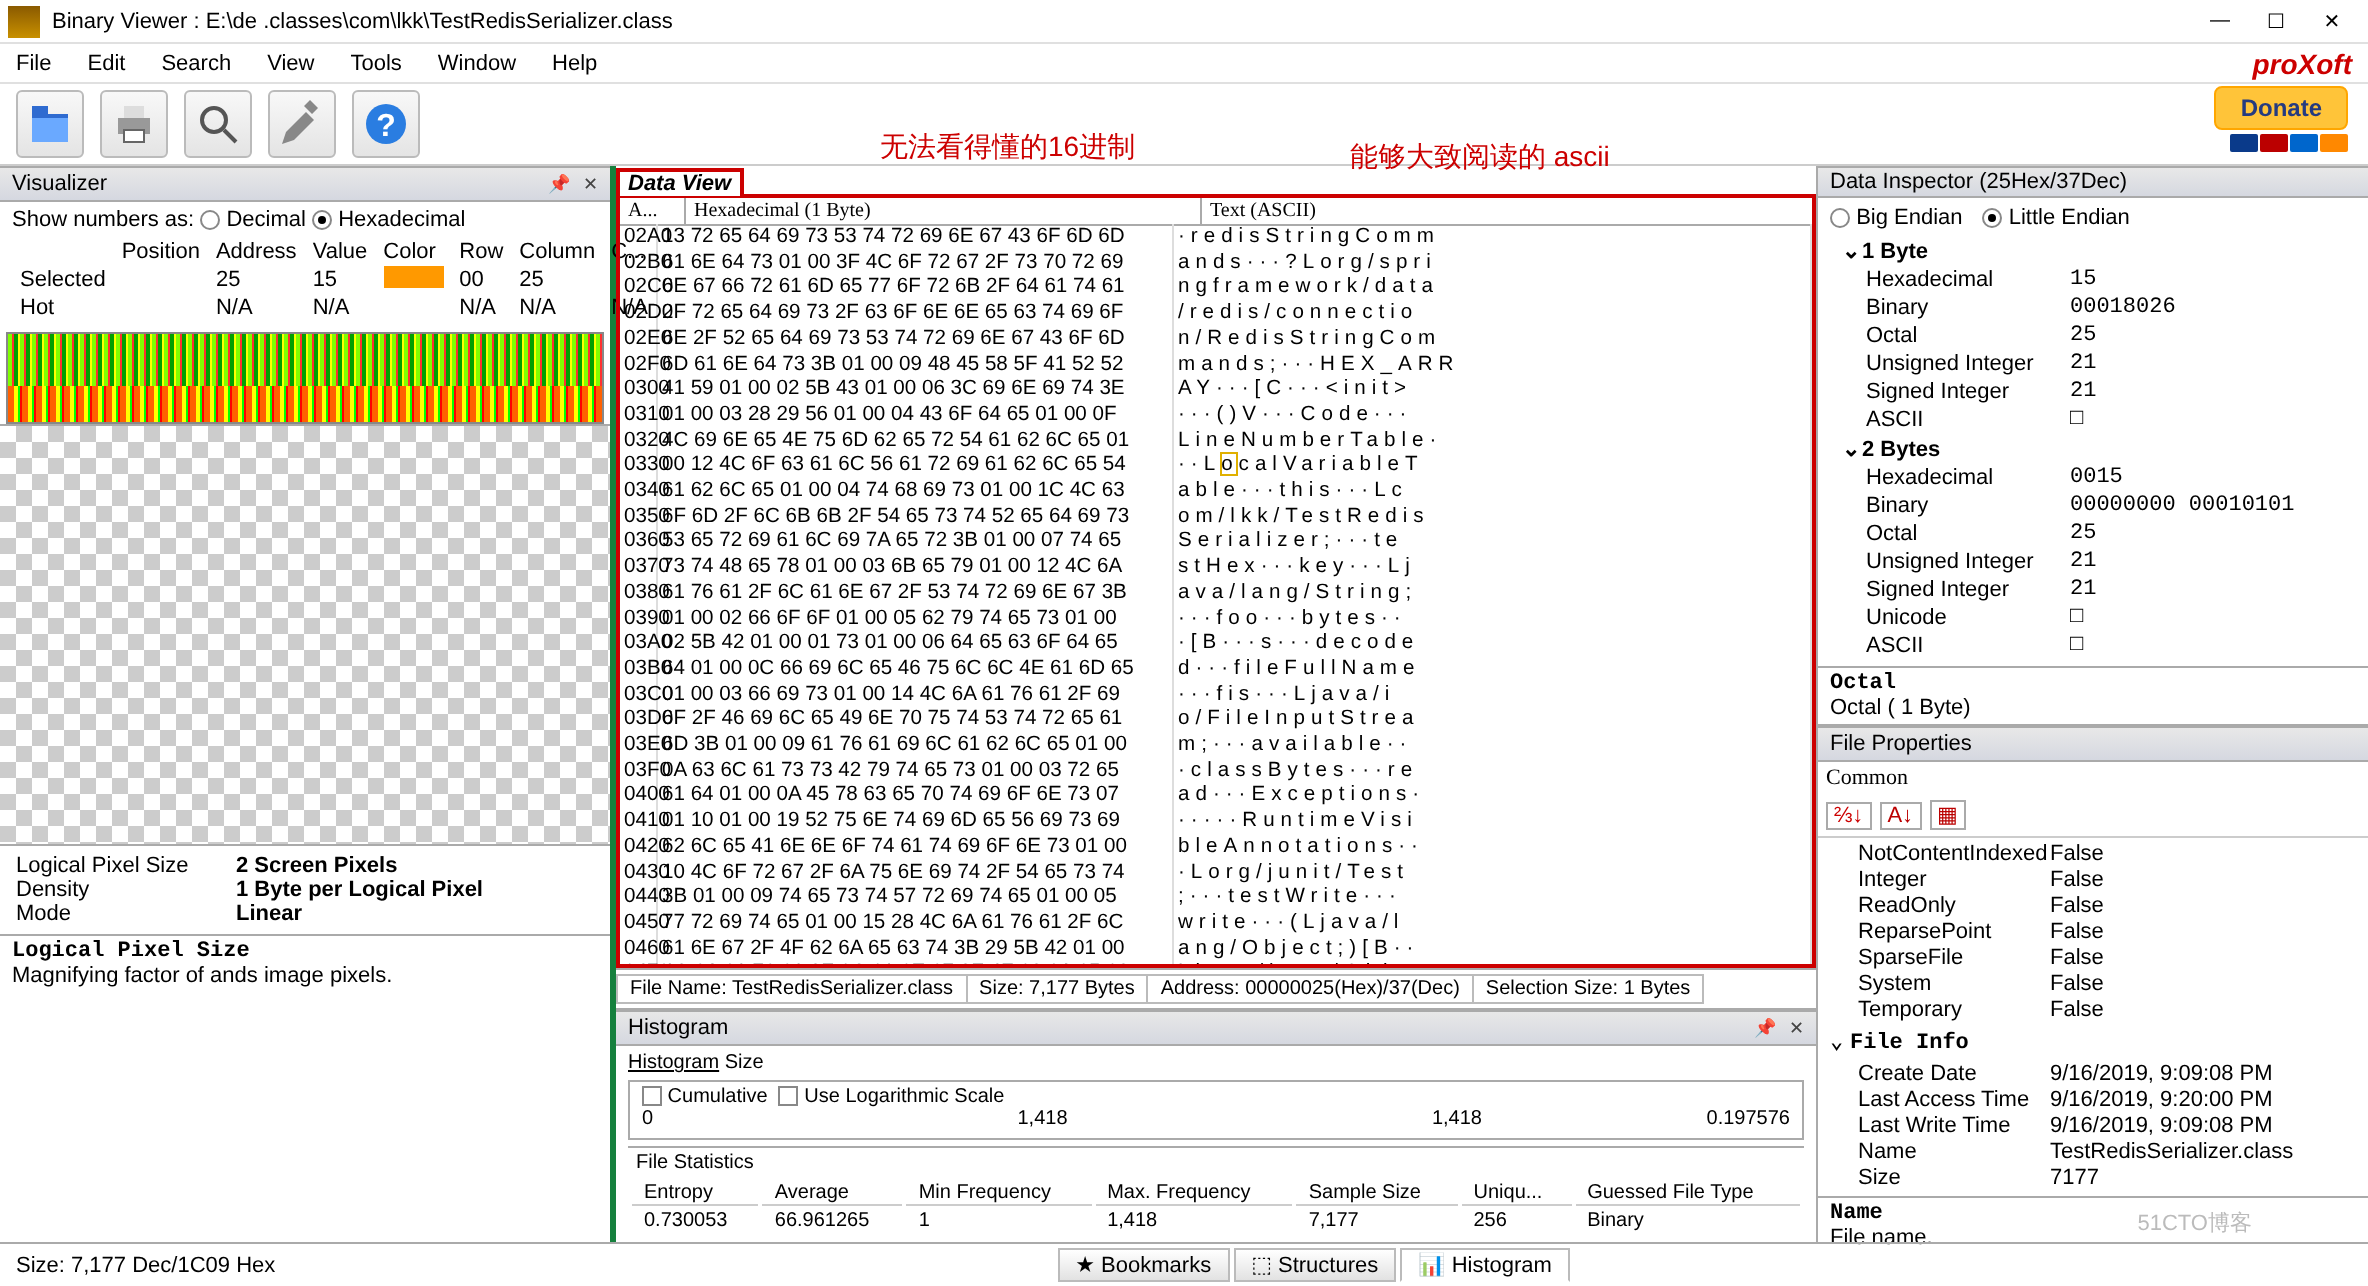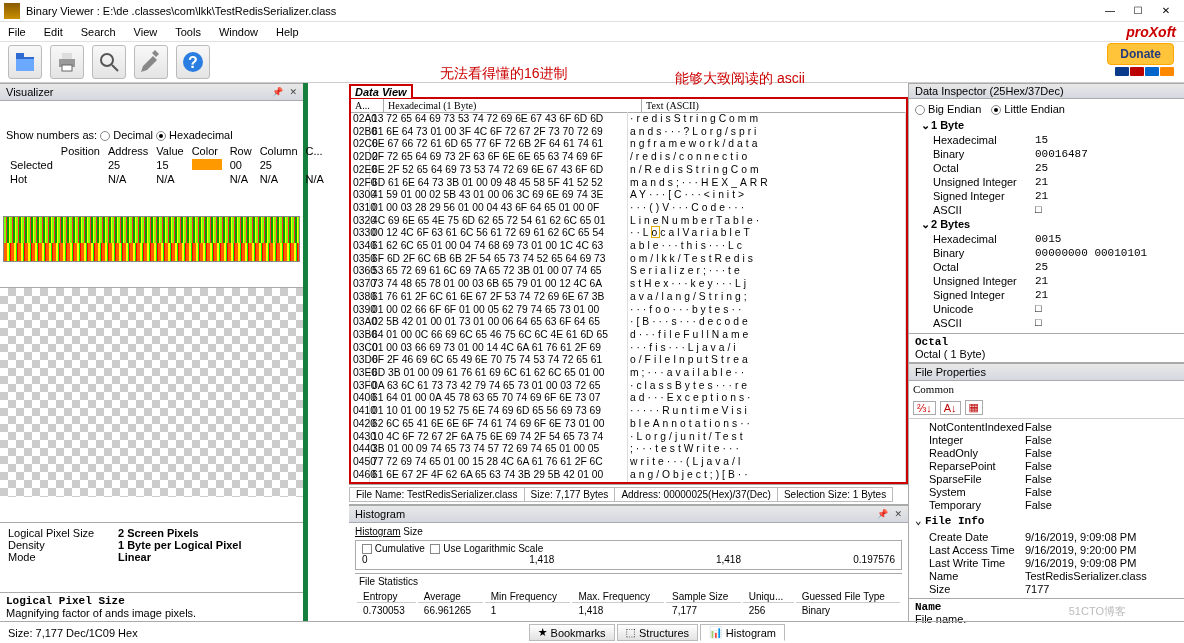--- a/index.html
+++ b/index.html
@@ -16,40 +16,40 @@
 .tool-btn { width: 34px; height: 34px; border: 1px solid #bbb; border-radius: 3px; background: linear-gradient(#f8f8f8,#e4e4e4); display: flex; align-items: center; justify-content: center; }
 .tool-btn svg { width: 24px; height: 24px; }
 .donate { position: absolute; right: 10px; top: 1px; text-align: center; }
 .donate-btn { background: #ffc439; color: #253b80; font-weight: bold; padding: 3px 12px; border-radius: 4px; border: 1px solid #ffa600; font-size: 12px; }
 .card-icons { display: flex; justify-content: flex-end; gap: 1px; margin-top: 2px; }
 .card-icons span { width: 14px; height: 9px; display: inline-block; border-radius: 1px; }
 .annotation { position: absolute; color: #cc0000; font-size: 14px; z-index: 50; }
 .ann1 { left: 440px; top: 65px; }
 .ann2 { left: 675px; top: 70px; }
 .main { position: absolute; left: 0; top: 83px; right: 0; bottom: 22px; display: flex; }
-.left-pane { width: 308px; display: flex; flex-direction: column; border-right: 5px solid #15803d; justify-content: space-between; }
+.left-pane { width: 308px; display: flex; flex-direction: column; border-right: 3px solid #15803d; }
 .panel-title { background: linear-gradient(#e8e8e8,#d5d8e0); border: 1px solid #aaa; border-left: none; border-right: none; height: 18px; padding: 1px 6px; font-size: 11px; display: flex; justify-content: space-between; align-items: center; }
 .panel-title .ctl { display: flex; gap: 6px; font-size: 9px; color: #444; }
 .visualizer-body { padding: 3px 6px; font-size: 11px; font-family: "Courier New", monospace; }
 .radio-row { margin-bottom: 3px; }
 .vis-table { width: 100%; font-family: "Courier New", monospace; font-size: 11px; border-collapse: collapse; }
 .vis-table th, .vis-table td { text-align: left; padding: 0 4px; height: 14px; }
 .vis-table th { color: #000; font-weight: normal; }
 .vis-color-sel { background: #ff9900; display: inline-block; width: 30px; height: 11px; }
 .itemprop { padding: 4px 8px; font-size: 11px; font-family: "Courier New", monospace; }
 .itemprop-row { display: flex; }
 .itemprop-row .k { width: 110px; }
 .itemprop-row .v { font-weight: bold; }
 .lps { border-top: 1px solid #aaa; padding: 2px 6px; font-size: 11px; }
 .lps .hdr { font-weight: bold; font-family: "Courier New", monospace; }
 .checker { height: 210px; background-image: linear-gradient(45deg,#ccc 25%,transparent 25%),linear-gradient(-45deg,#ccc 25%,transparent 25%),linear-gradient(45deg,transparent 75%,#ccc 75%),linear-gradient(-45deg,transparent 75%,#ccc 75%); background-size: 16px 16px; background-position: 0 0,0 8px,8px -8px,-8px 0; border-top: 1px solid #aaa; }
 .spectrum { height: 46px; border: 1px solid #888; margin: 2px 3px 0 3px; position: relative; overflow: hidden; }
 .spec1 { height: 60%; background: repeating-linear-gradient(90deg,#7fff00 0,#7fff00 2px,#ff3030 2px,#ff3030 3px,#00a000 3px,#00a000 5px,#ffff00 5px,#ffff00 6px); }
 .spec2 { height: 40%; background: repeating-linear-gradient(90deg,#ff6000 0,#ff6000 3px,#ffff00 3px,#ffff00 5px,#00ff00 5px,#00ff00 6px,#ff0000 6px,#ff0000 7px); }
-.center-pane { flex: 1; display: flex; flex-direction: column; border-right: 1px solid #aaa; position: relative; padding-left: 41px; }
+.center-pane { flex: 1; display: flex; flex-direction: column; border-right: 1px solid #aaa; position: relative; }
 .data-view { flex: 1; display: flex; flex-direction: column; min-height: 0; }
 .dv-head { display: flex; border-bottom: 1px solid #aaa; }
 .dv-head .h1 { width: 50%; padding: 1px 4px; font-family: Tahoma; font-size: 10px; border-right: 1px solid #aaa; }
 .hexgrid { flex: 1; overflow: hidden; font-family: "Courier New", monospace; font-size: 10.3px; line-height: 12.7px; display: flex; border: 2px solid #cc0000; border-top: none; position: relative; margin-top: -1px; }
 .hexcol { border-right: 1px solid #ddd; padding: 1px 2px; white-space: pre; }
 .hexcol.addr { width: 19px; color: #000; }
 .hexcol.bytes { flex: 0 0 258px; color: #000; }
 .hexcol.ascii { flex: 1; color: #000; letter-spacing: 3px; }
 .cursorbox { position: absolute; border: 1px solid #e0b000; width: 9px; height: 12px; left: 300px; top: 114px; }
 .dv-title { position: relative; }
@@ -420,21 +420,21 @@
       </div>
       <div class="di-tree">
         <div class="di-group">1 Byte</div>
         <div id="insp1">
             <div class="di-row">
               <span class="k">Hexadecimal</span>
               <span class="v">15</span>
             </div>
             <div class="di-row">
               <span class="k">Binary</span>
-              <span class="v">00016487</span>
+              <span class="v">00018026</span>
             </div>
             <div class="di-row">
               <span class="k">Octal</span>
               <span class="v">25</span>
             </div>
             <div class="di-row">
               <span class="k">Unsigned Integer</span>
               <span class="v">21</span>
             </div>
             <div class="di-row">

